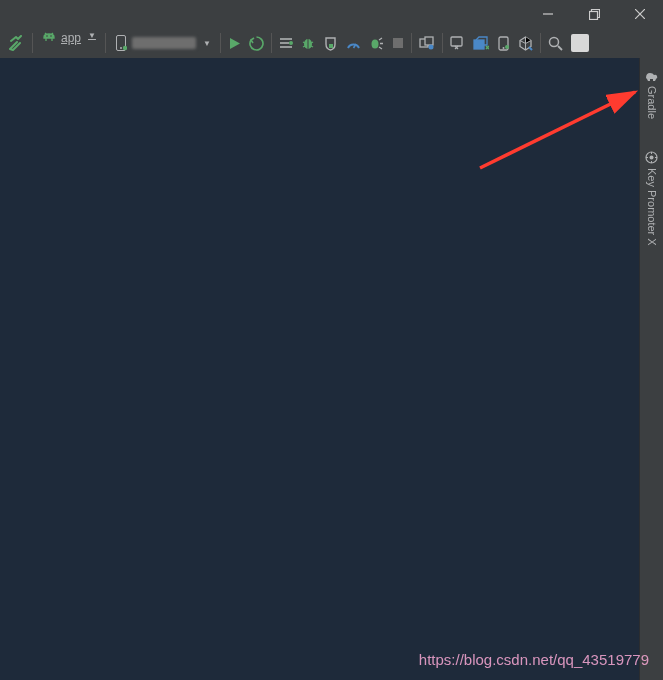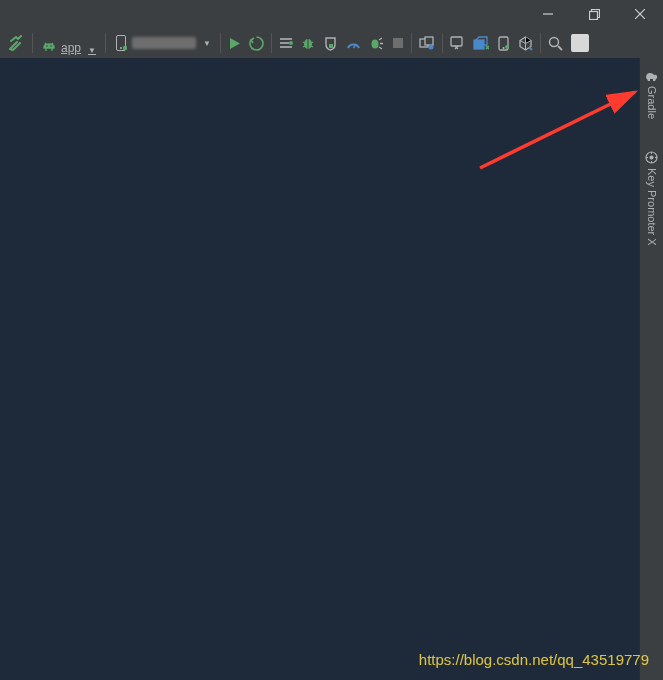--- a/index.html
+++ b/index.html
@@ -44,21 +44,21 @@
       padding: 0 4px;
     }
     .tb-sep {
       width: 1px;
       height: 20px;
       background: #555;
       margin: 0 3px;
     }
     .config-sel {
       display: flex;
-      align-items: flex-end;
+      align-items: flex-start;
       gap: 5px;
       padding: 0 6px;
       height: 24px;
       color: #afb1b3;
       font-size: 12px;
       text-decoration: underline;
     }
     .config-sel .chev { color: #afb1b3; font-size: 8px; margin-left: 2px; }
     .device-sel {
       display: flex;
@@ -109,21 +109,21 @@
     .tool-tab .ic {
       writing-mode: horizontal-tb;
       display: flex;
       align-items: center;
       justify-content: center;
     }
     .watermark {
       position: absolute;
       bottom: 12px;
       right: 14px;
-      color: #fde047;
+      color: #f9a8d4;
       font-size: 15px;
       opacity: 0.85;
       text-align: center;
     }
     .arrow {
       position: absolute;
       top: 80px;
       left: 470px;
       pointer-events: none;
     }

